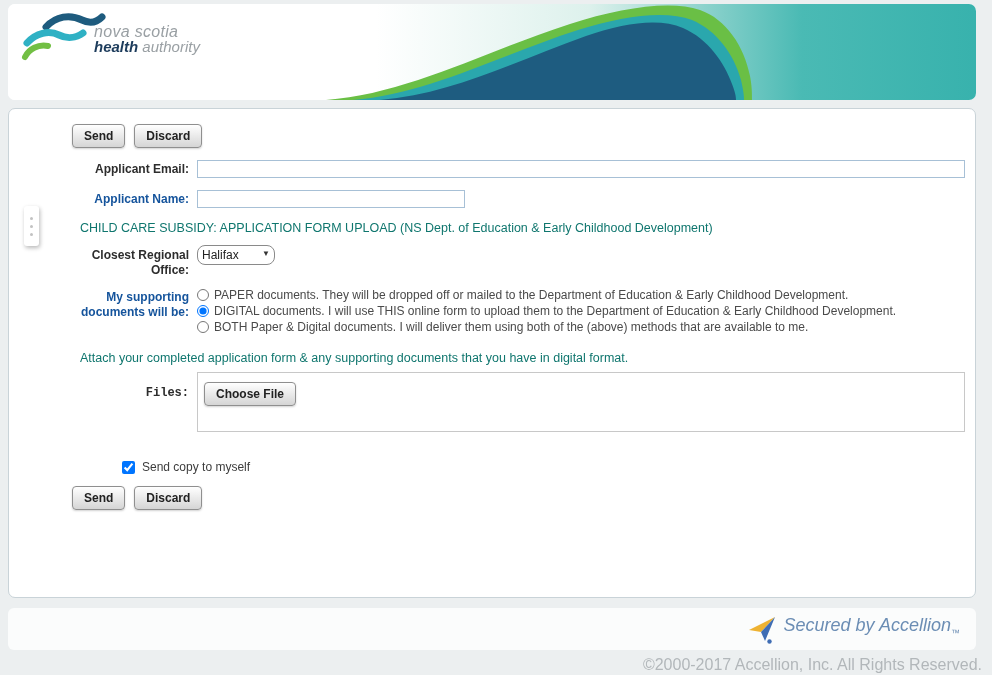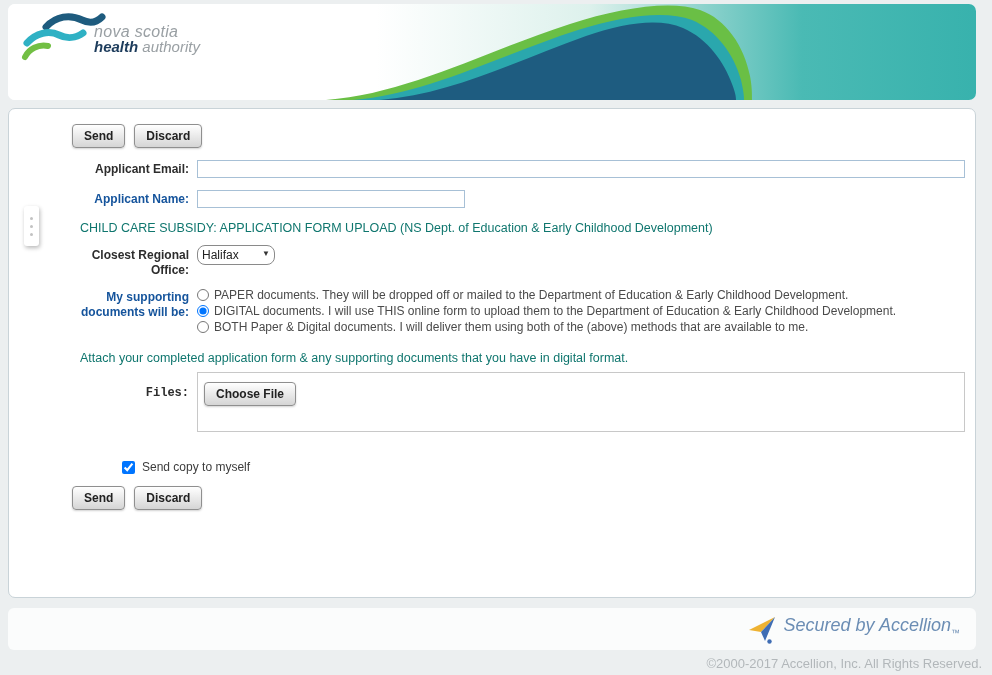--- a/index.html
+++ b/index.html
@@ -93,21 +93,21 @@
   
   .footer-bar {
     position: absolute; left: 8px; top: 608px; width: 968px; height: 42px;
     background: #fbfcfc; border-radius: 6px;
     display: flex; align-items: center; justify-content: flex-end; padding-right: 16px;
   }
   .secured { display: flex; align-items: flex-start; }
   .secured-text { font-size: 18px; font-style: italic; color: #6b8db4; margin-left: 8px; }
   .secured-tm { font-size: 9px; color: #6b8db4; vertical-align: sub; }
   .copyright {
-    position: absolute; right: 10px; top: 656px; font-size: 13px; color: #b2b7ba;
+    position: absolute; right: 10px; top: 656px; font-size: 16px; color: #b2b7ba;
   }
 </style>
 </head>
 <body>
 
 <div class="header-bar">
   <svg class="header-wave" viewBox="0 0 968 96" preserveAspectRatio="none">
     <defs>
       <linearGradient id="bgGrad" x1="0" y1="0" x2="1" y2="0">
         <stop offset="0" stop-color="#ffffff"></stop>

